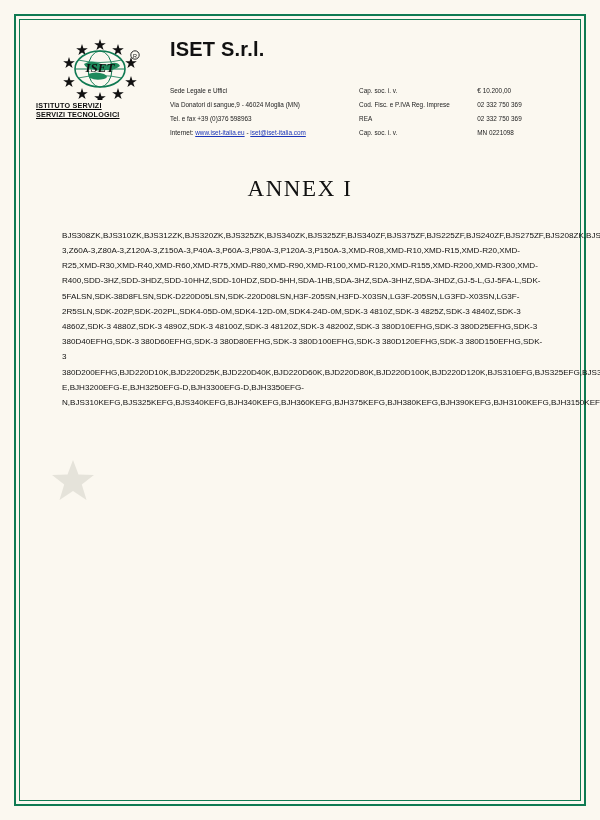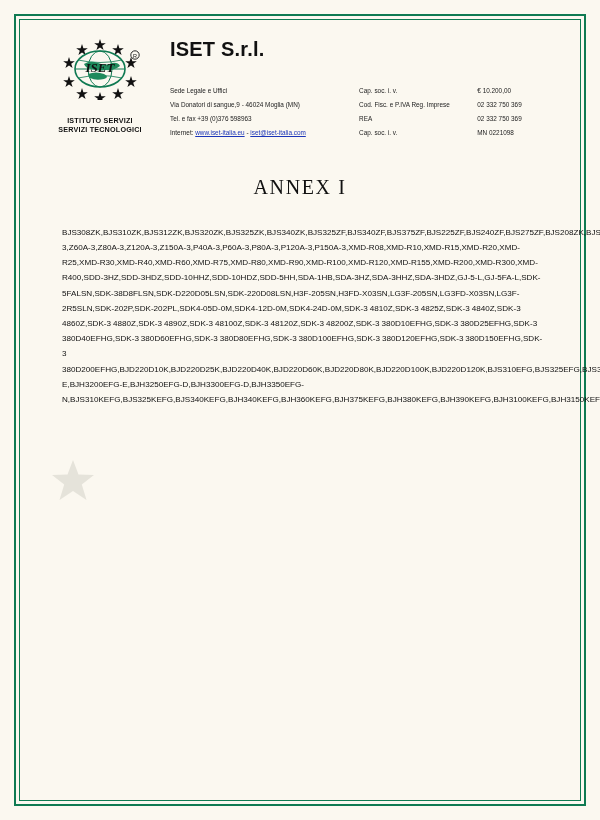--- a/index.html
+++ b/index.html
@@ -49,37 +49,37 @@
 
   
   .header {
     display: flex;
     align-items: flex-start;
     padding: 8px 8px 0 8px;
   }
   .logo-block {
     width: 128px;
     flex: 0 0 128px;
-    text-align: center;
     padding-top: 2px;
+    text-decoration: underline;
   }
   .logo-mark {
     position: relative;
     width: 96px;
     height: 62px;
     margin: 0 auto;
   }
   .logo-mark svg { display: block; }
   .logo-caption {
     font-size: 7.2px;
     font-weight: bold;
     letter-spacing: 0.2px;
     line-height: 9px;
     color: #111;
-    margin-top: 16px;
+    margin-top: 1px;
   }
   .company-block {
     flex: 1 1 auto;
     padding-left: 6px;
     padding-top: 2px;
   }
   .company-name {
     font-size: 20px;
     font-weight: bold;
     color: #111;
@@ -108,21 +108,21 @@
 
   .header-rule {
     margin: 7px 8px 0 8px;
     border-bottom: 0px solid transparent;
   }
 
   
   .doc-title {
     text-align: center;
     font-family: "Liberation Serif", serif;
-    font-size: 20px;
+    font-size: 23px;
     letter-spacing: 1.6px;
     color: #111;
     margin-top: 36px;
     margin-bottom: 26px;
   }
 
   
   .body-text {
     padding: 0 26px 0 34px;
     font-size: 8.1px;

